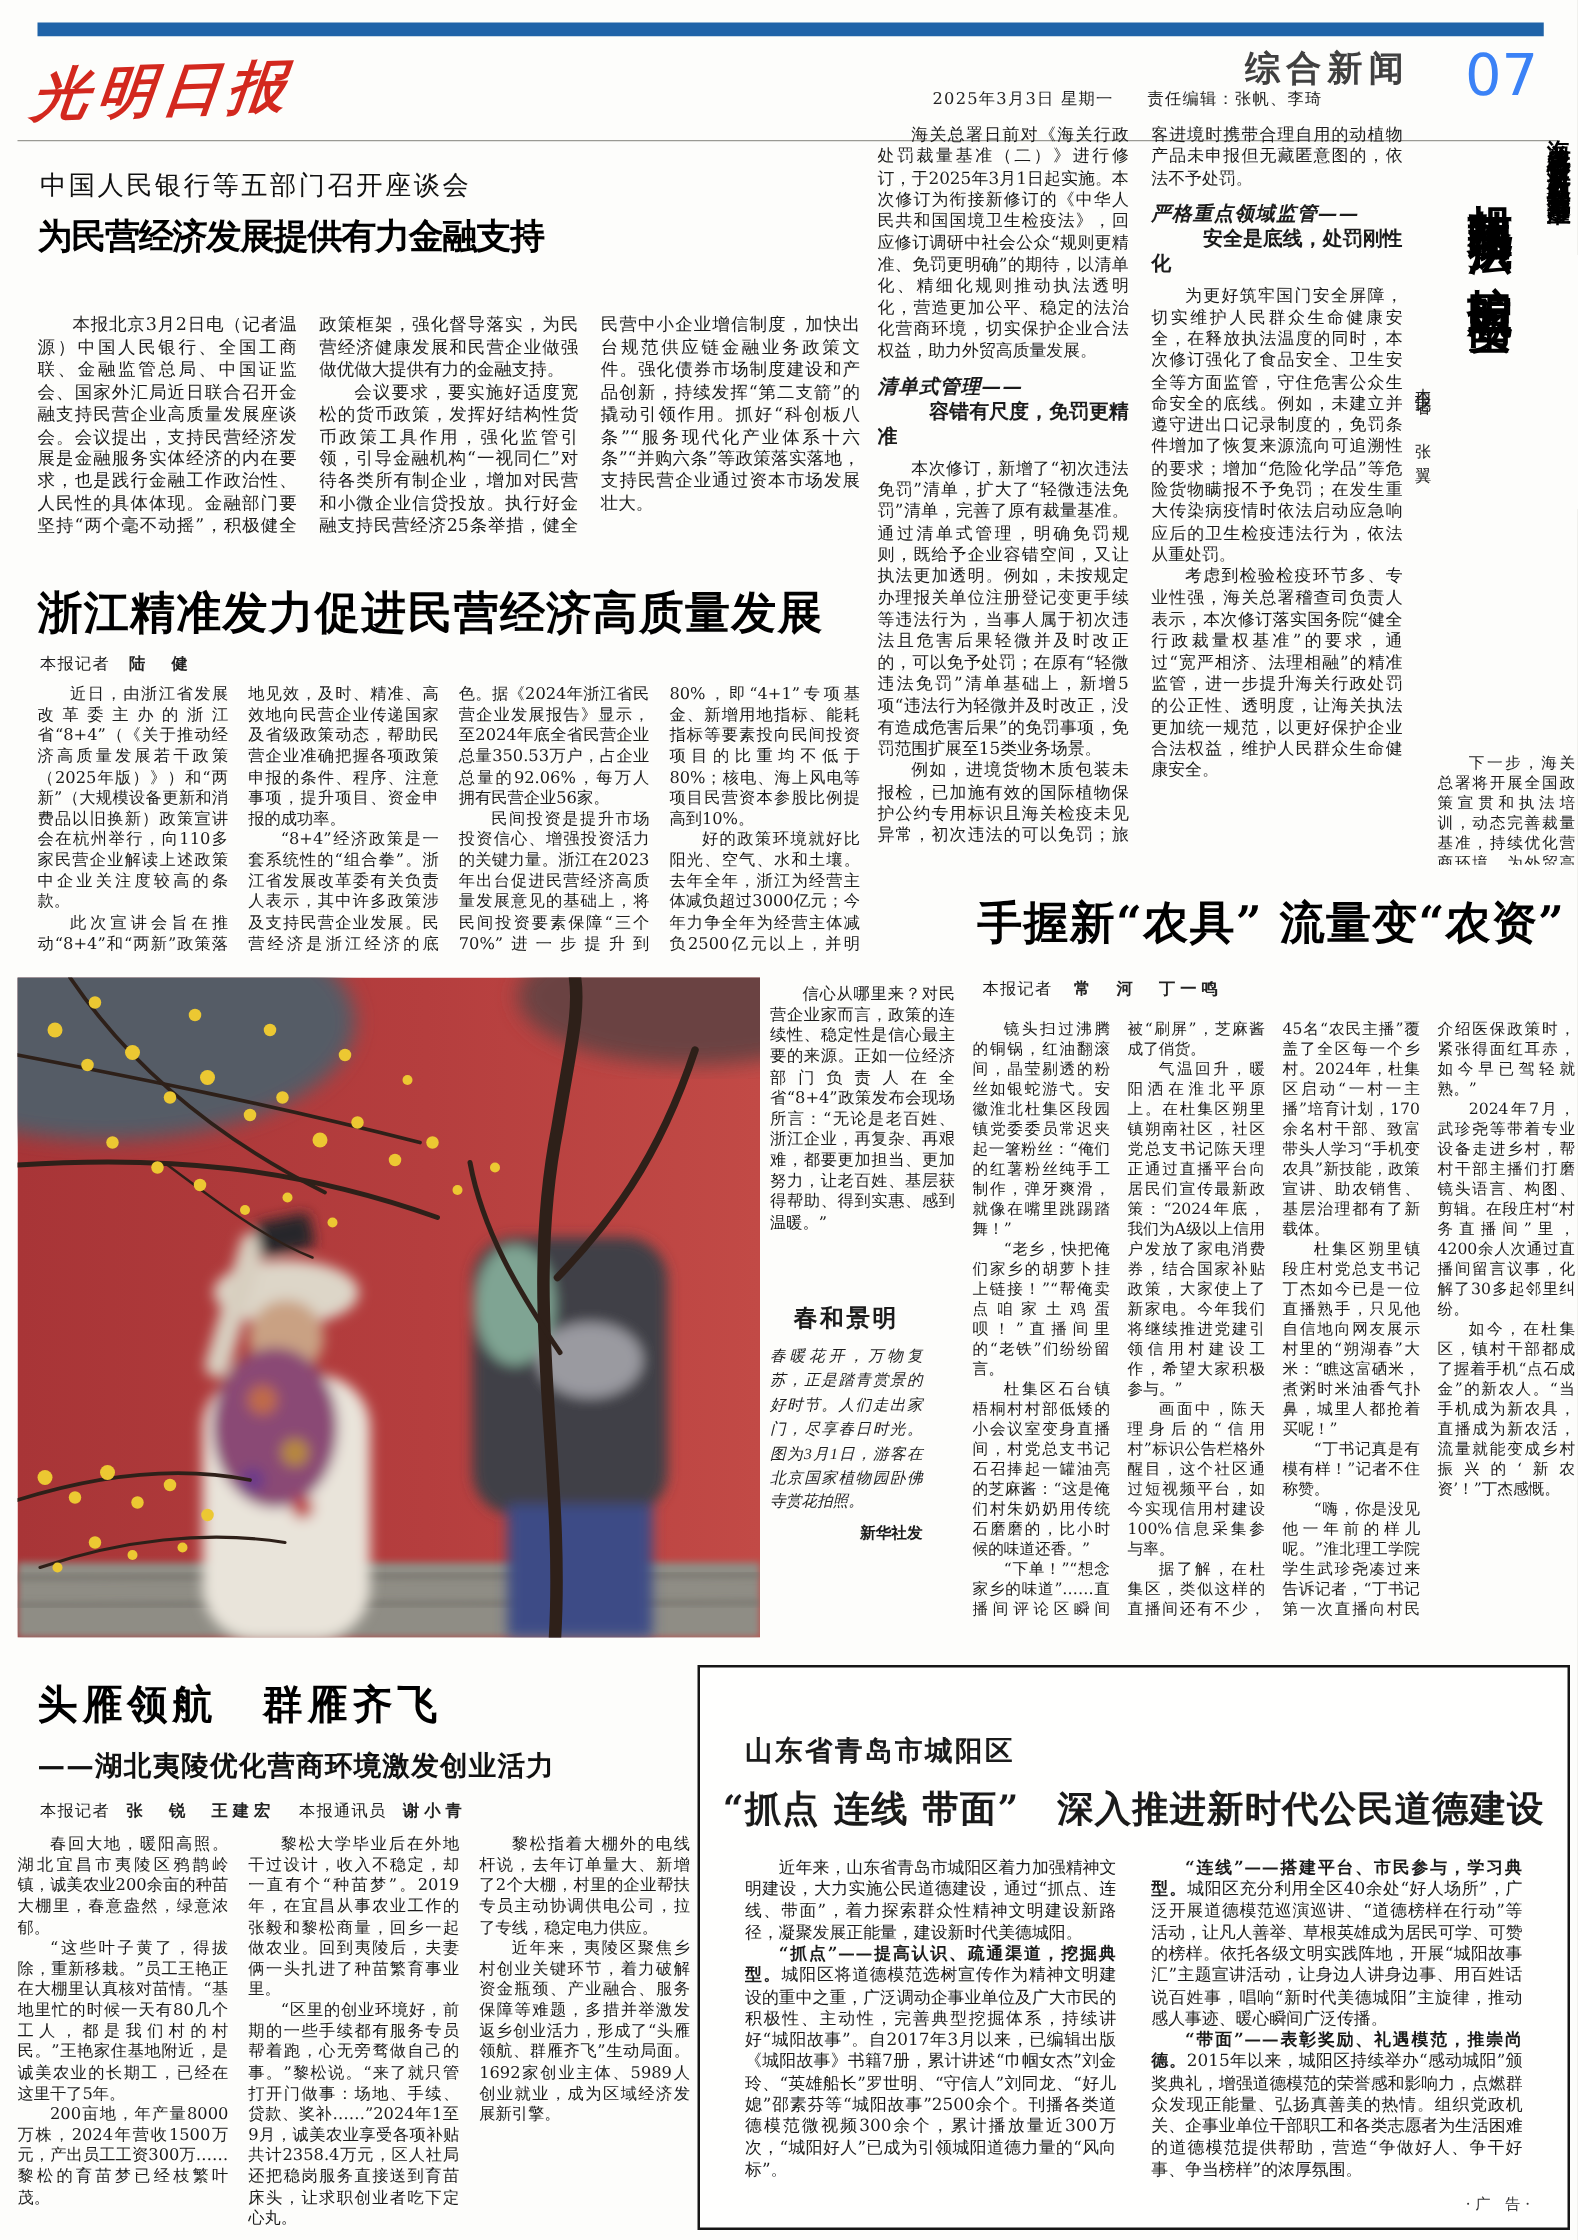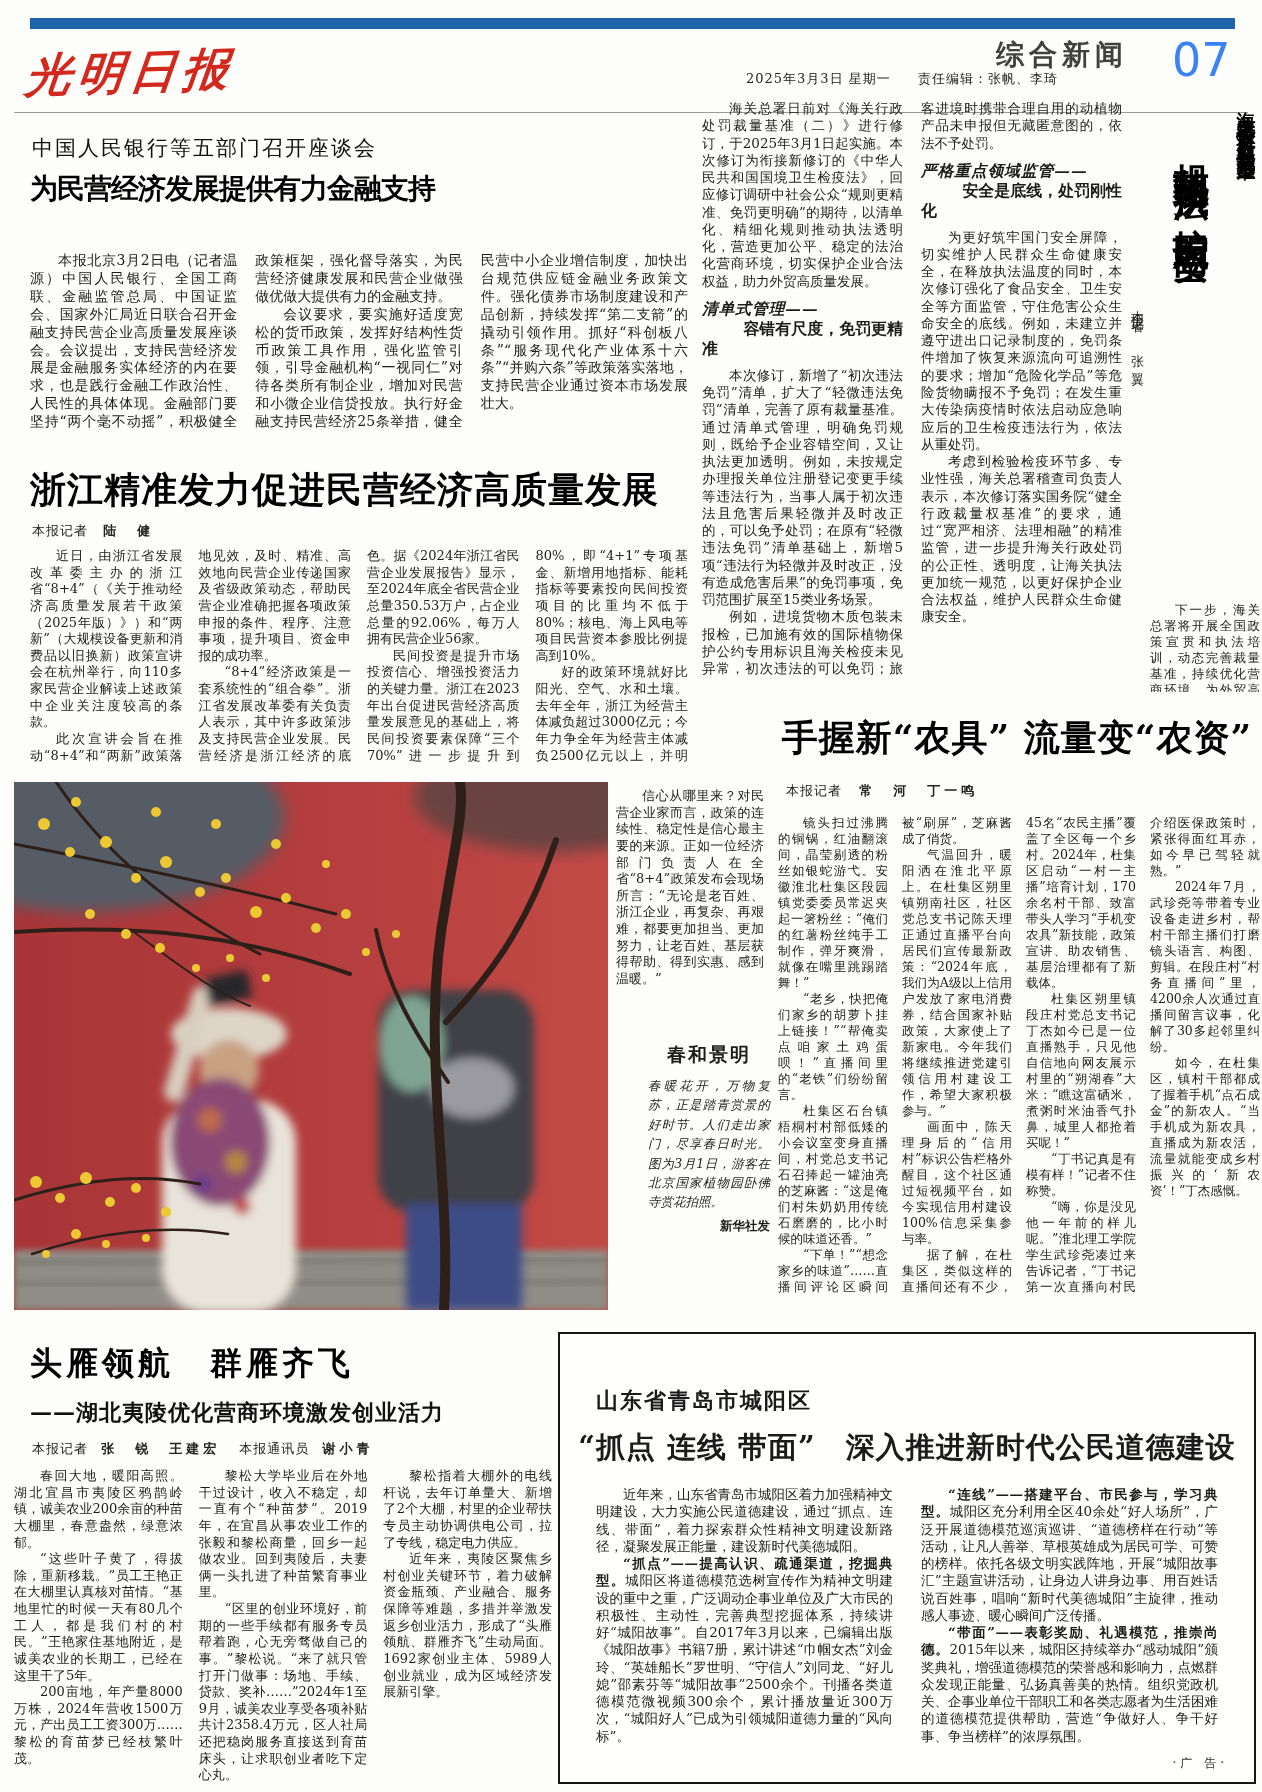--- a/index.html
+++ b/index.html
@@ -168,21 +168,21 @@
       <circle cx="96" cy="420" r="5"></circle>
         <circle cx="122" cy="406" r="5"></circle>
         <circle cx="152" cy="430" r="5"></circle>
       <circle cx="62" cy="452" r="5"></circle>
         <circle cx="92" cy="462" r="4"></circle>
         <circle cx="132" cy="456" r="4"></circle>
       <circle cx="32" cy="472" r="4"></circle>
     </g>
   </svg>
 
-  <div class="abs" style="left:648px;top:1042px;width:122px;">
+  <div class="abs" style="left:616px;top:1042px;width:122px;font-family:Liberation Serif, serif;">
     <div class="cap-title">春和景明</div>
     <div class="cap-text">春暖花开，万物复苏，正是踏青赏景的好时节。人们走出家门，尽享春日时光。图为3月1日，游客在北京国家植物园卧佛寺赏花拍照。</div>
     <div class="cap-credit">新华社发</div>
   </div>
 
   <div class="abs col-body" style="left:702px;top:100px;width:420px;height:592px;column-count:2;column-gap:18px;font-size:13.5px;">
       <p class="para">海关总署日前对《海关行政处罚裁量基准（二）》进行修订，于2025年3月1日起实施。本次修订为衔接新修订的《中华人民共和国国境卫生检疫法》，回应修订调研中社会公众“规则更精准、免罚更明确”的期待，以清单化、精细化规则推动执法透明化，营造更加公平、稳定的法治化营商环境，切实保护企业合法权益，助力外贸高质量发展。</p>
       <div class="subhead">
         <div class="subhead-lead">清单式管理——</div>
         <div class="subhead-main">容错有尺度，免罚更精准</div>

